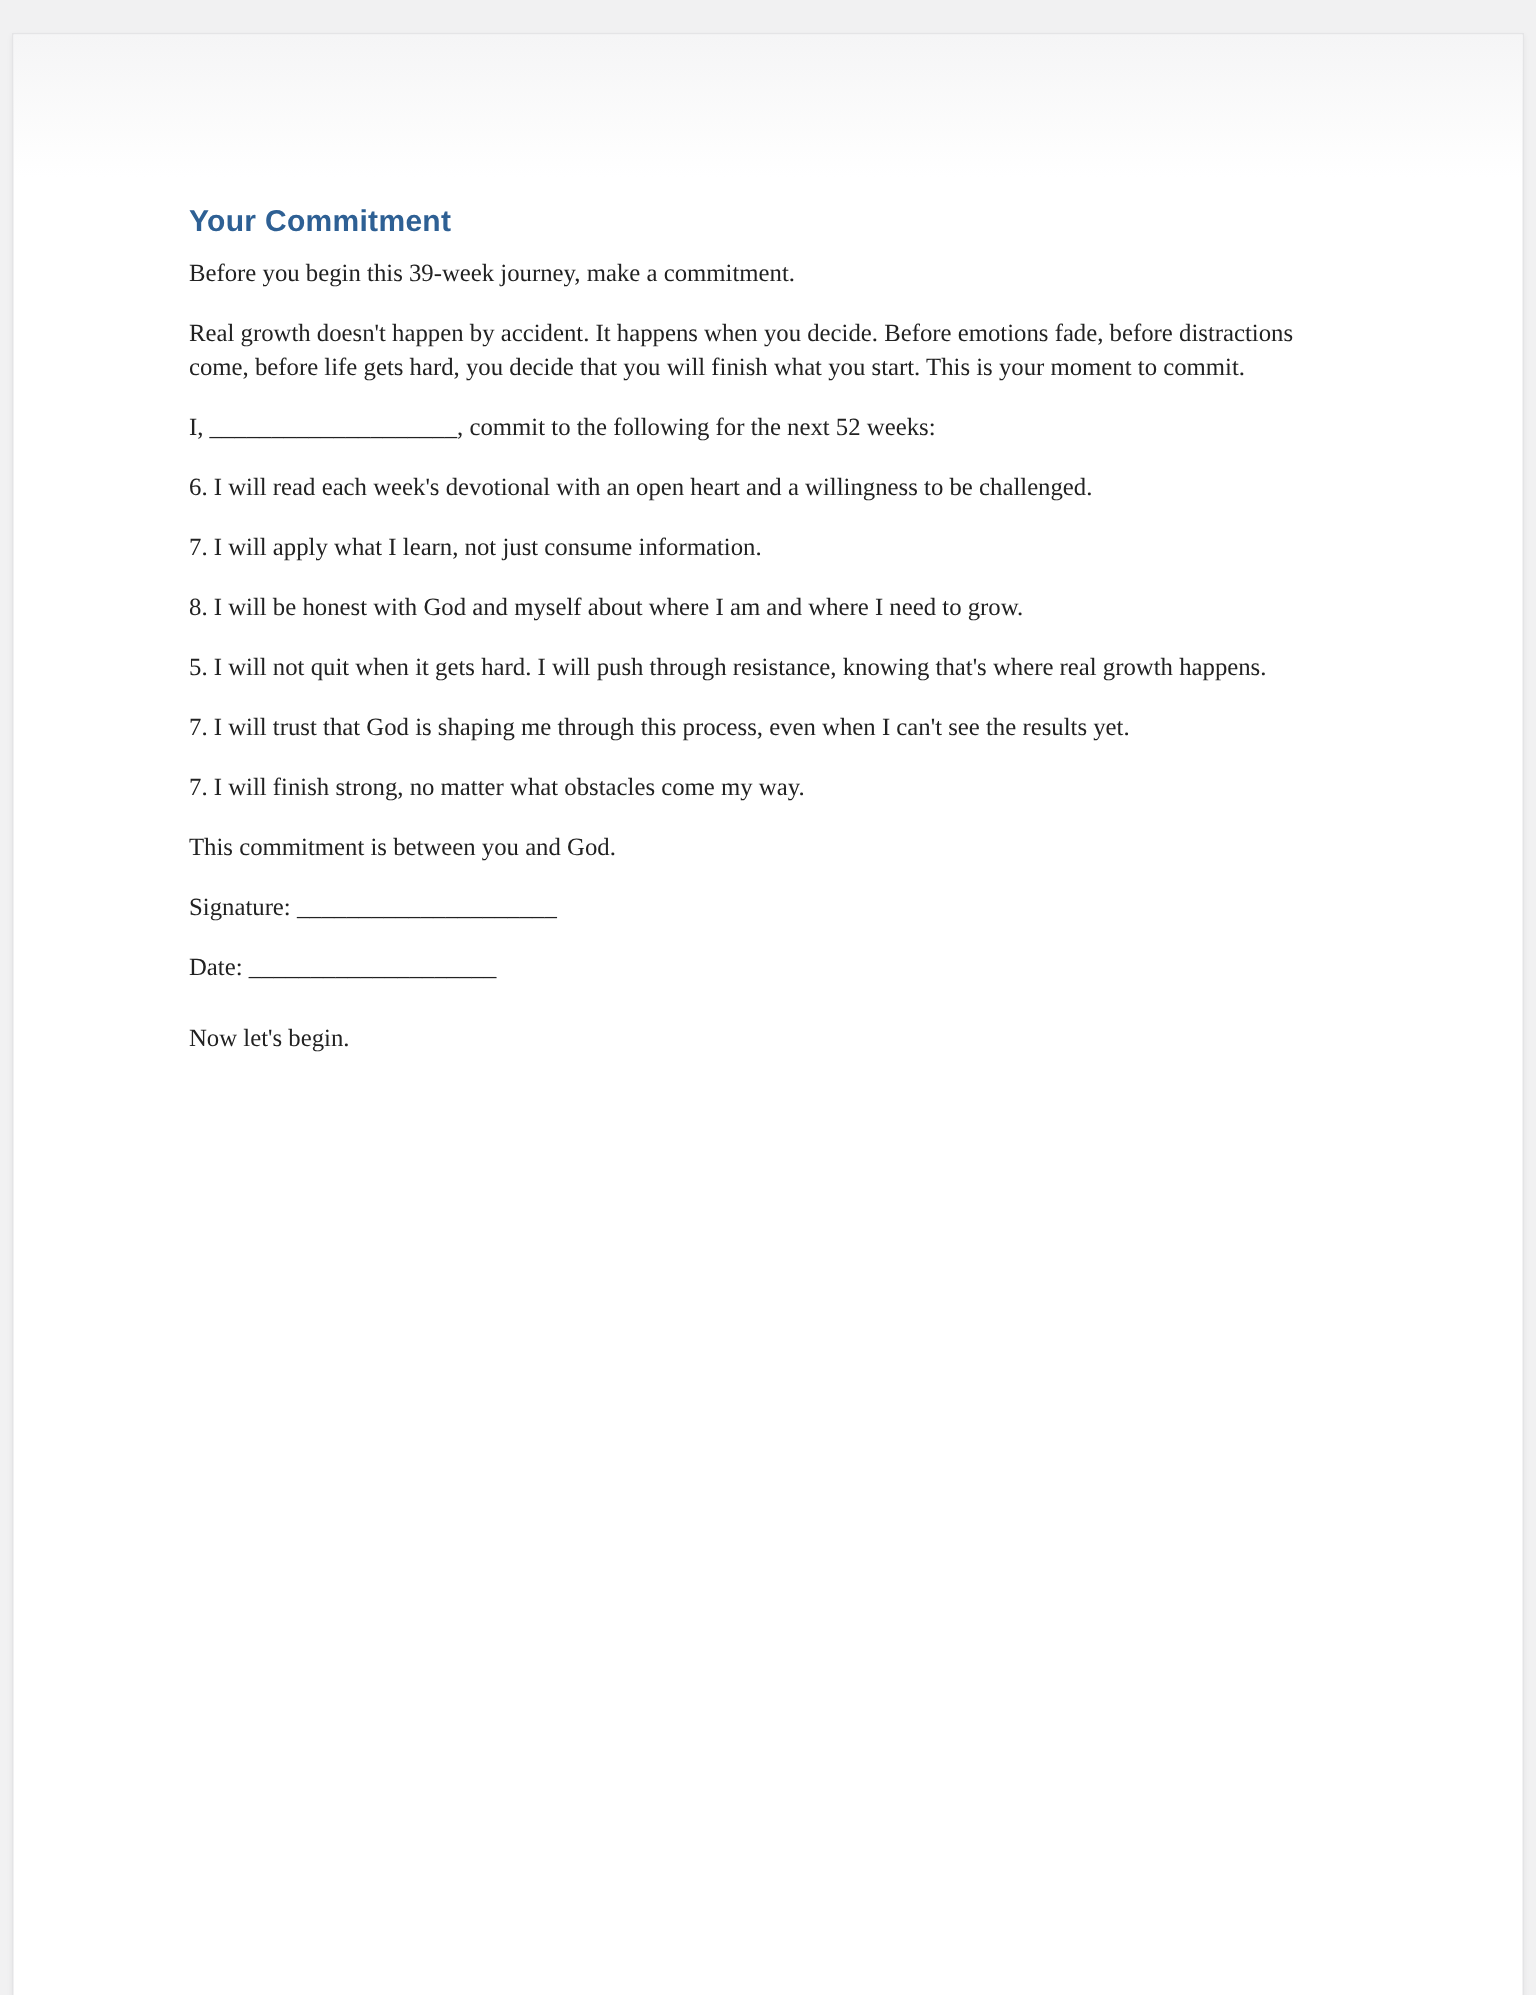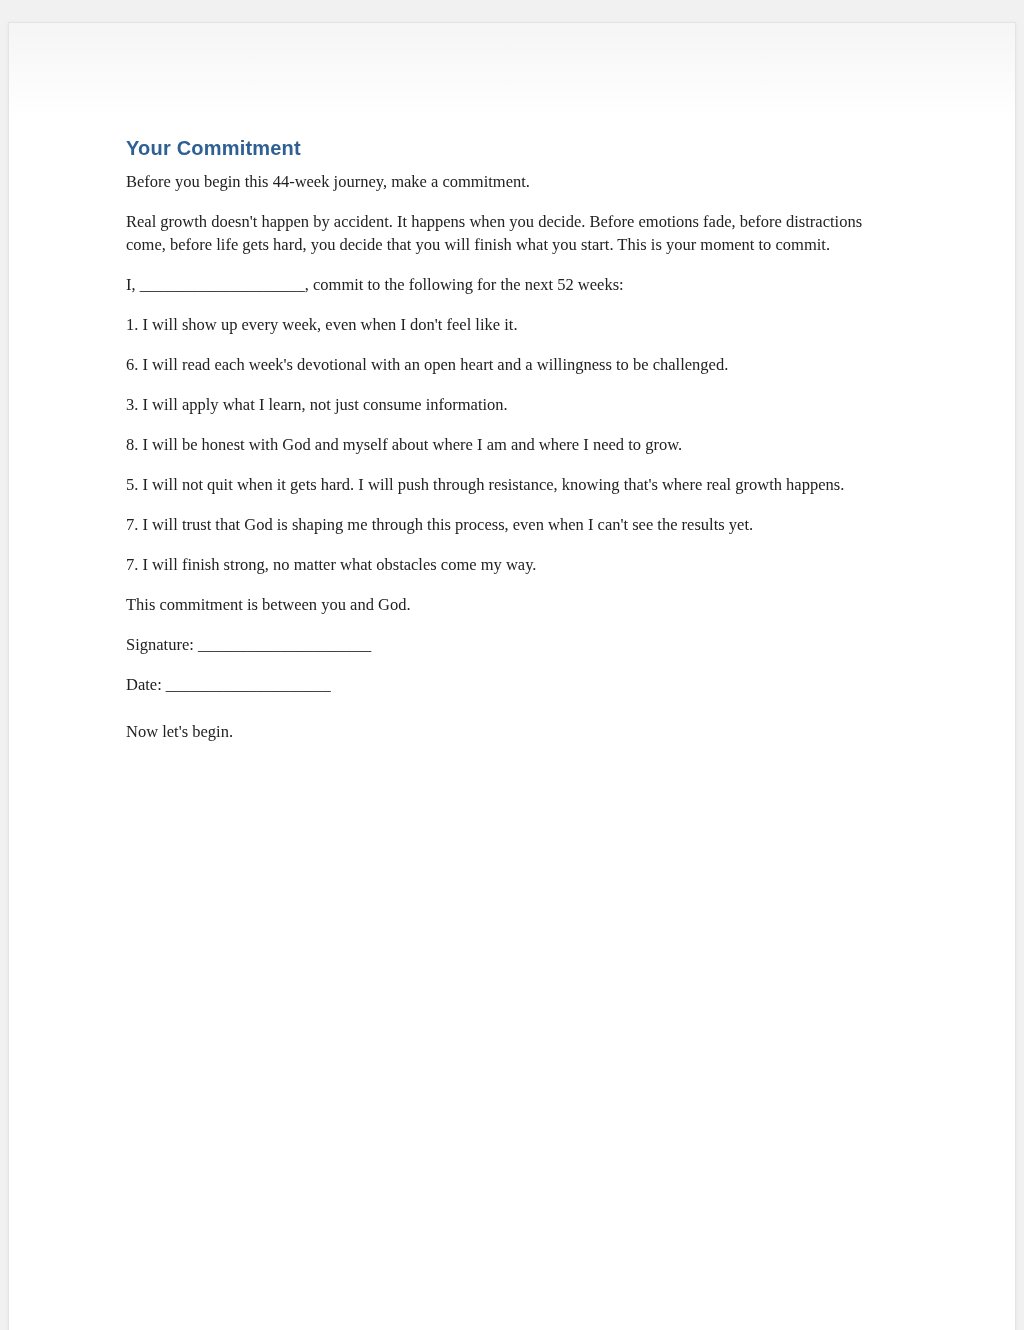--- a/index.html
+++ b/index.html
@@ -67,31 +67,30 @@
   .page p.gap-close { margin-top: 24px; }
 </style>
 </head>
 <body>
 
 <div class="canvas">
   <div class="page">
 
     <h1 class="doc-heading">Your Commitment</h1>
 
-    <p>Before you begin this 44-week journey, make a commitment.</p>
+    <p>Before you begin this 39-week journey, make a commitment.</p>
 
     <p>Real growth doesn't happen by accident. It happens when you decide. Before emotions fade, before distractions come, before life gets hard, you decide that you will finish what you start. This is your moment to commit.</p>
 
     <p>I, ____________________, commit to the following for the next 52 weeks:</p>
 
-    <p>1. I will show up every week, even when I don't feel like it.</p>
 
     <p>6. I will read each week's devotional with an open heart and a willingness to be challenged.</p>
 
-    <p>3. I will apply what I learn, not just consume information.</p>
+    <p>7. I will apply what I learn, not just consume information.</p>
 
     <p>8. I will be honest with God and myself about where I am and where I need to grow.</p>
 
     <p>5. I will not quit when it gets hard. I will push through resistance, knowing that's where real growth happens.</p>
 
     <p>7. I will trust that God is shaping me through this process, even when I can't see the results yet.</p>
 
     <p>7. I will finish strong, no matter what obstacles come my way.</p>
 
     <p class="bold">This commitment is between you and God.</p>

